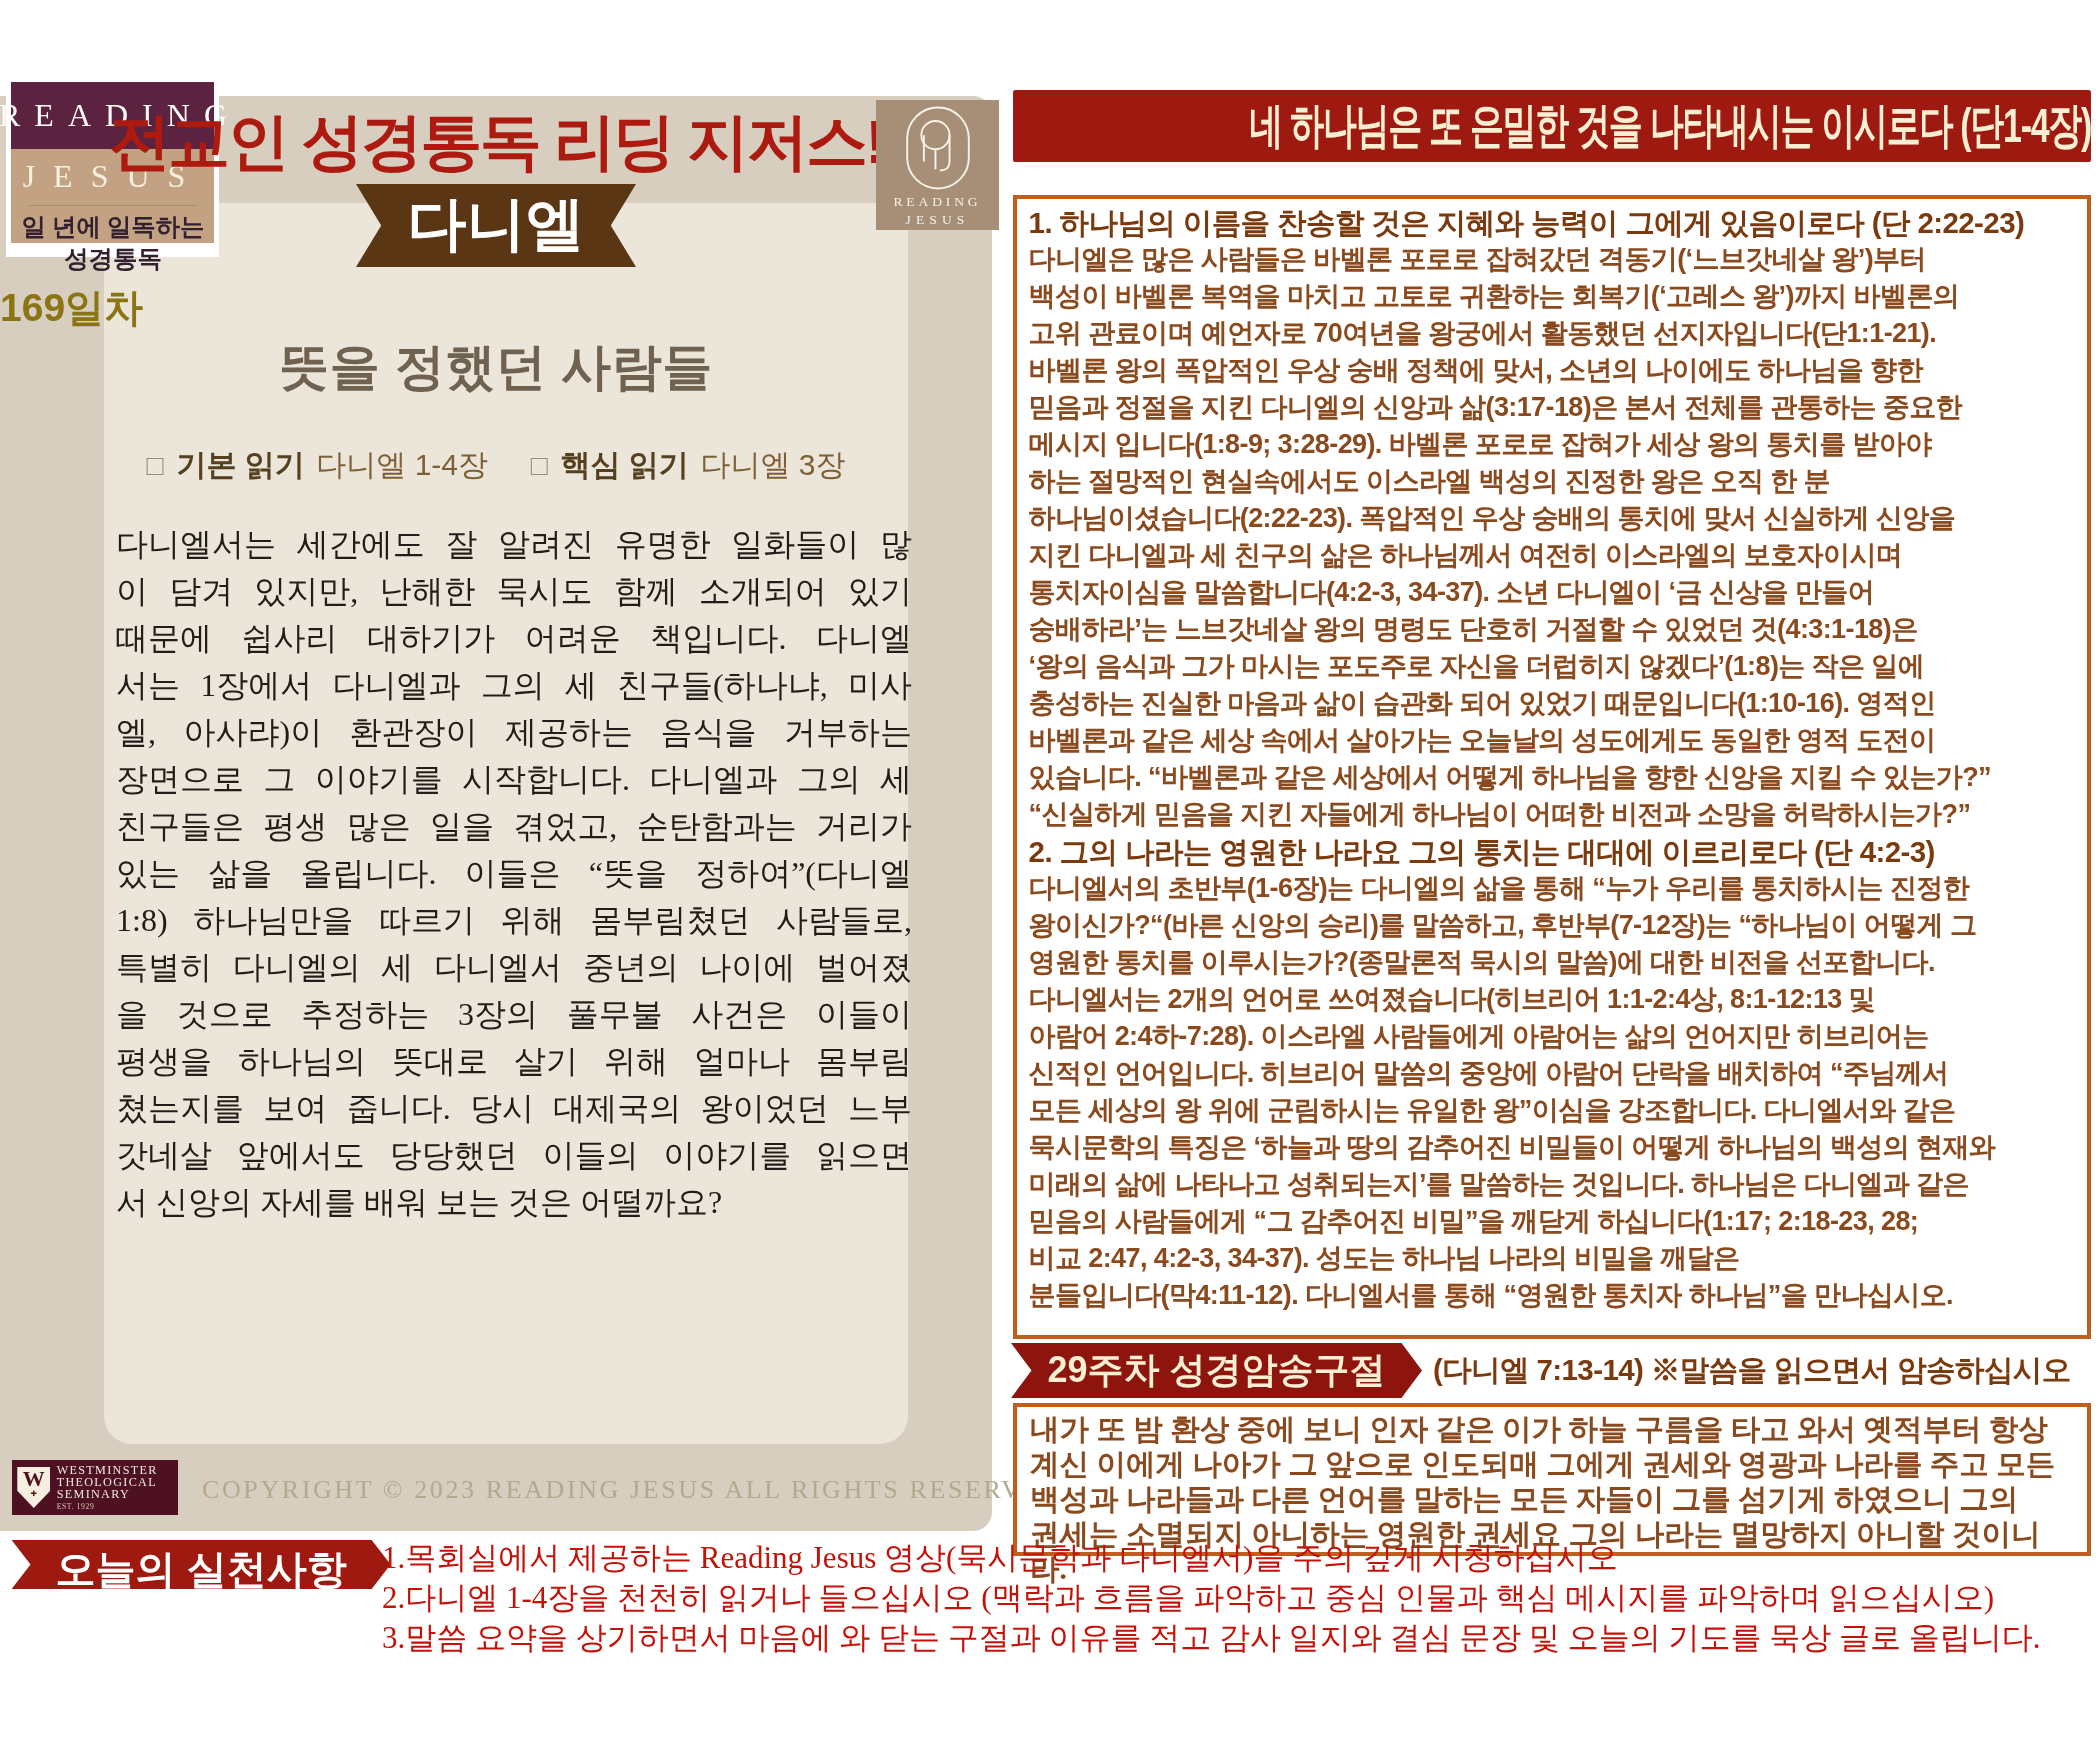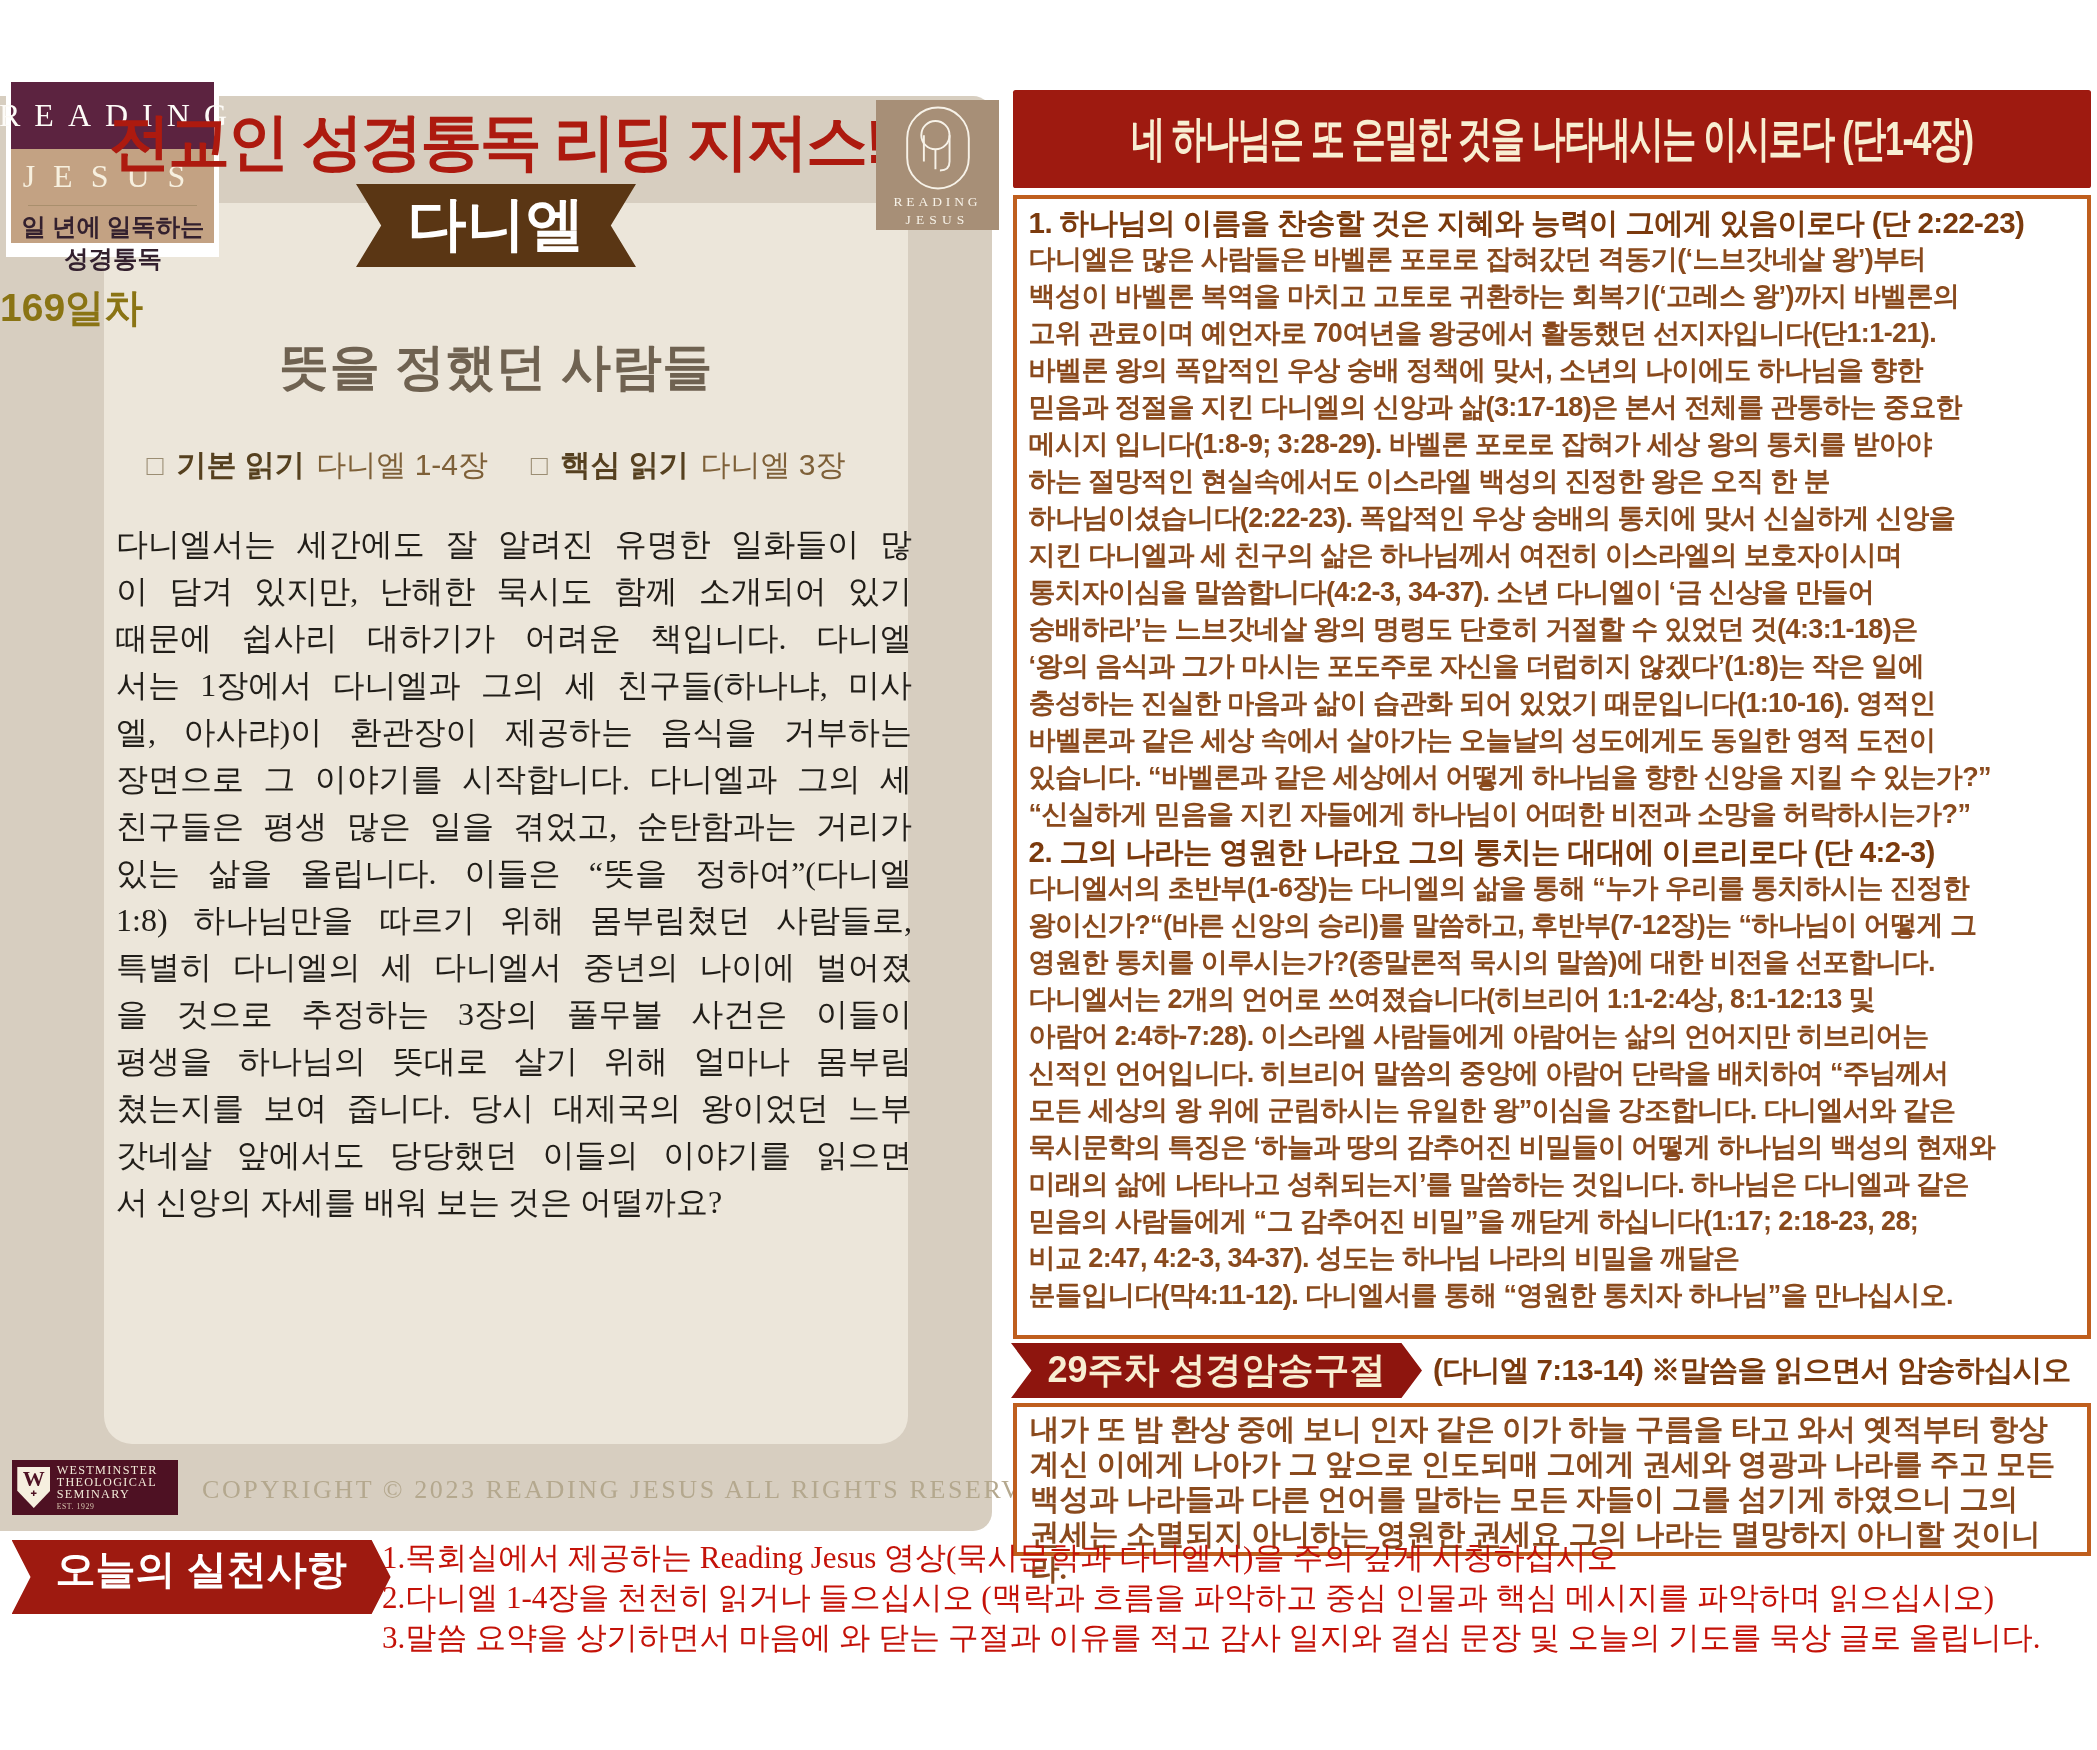--- a/index.html
+++ b/index.html
@@ -69,43 +69,43 @@
 
   
   .rj-badge{position:absolute;left:876px;top:100px;width:123px;height:130px;background:#a78f77;}
   .rj-badge svg{position:absolute;left:50%;top:5.1px;transform:translateX(-50%);}
   .rj-badge .r1{position:absolute;left:0;top:94px;width:100%;text-align:center;color:#f7f2e8;
       font-size:13.5px;letter-spacing:3.9px;margin-right:-3.9px;font-family:"Liberation Serif",serif;}
   .rj-badge .r2{position:absolute;left:0;top:112px;width:100%;text-align:center;color:#f7f2e8;
       font-size:13.5px;letter-spacing:5.1px;margin-right:-5.1px;font-family:"Liberation Serif",serif;}
 
   
-  .right-header{position:absolute;left:1013px;top:90px;width:1078px;height:98px;background:#9e1a10;
-      border-radius:2.6px;display:flex;align-items:center;justify-content:center;}
+  .right-header{position:absolute;left:1013px;top:90px;width:1078px;height:72px;background:#9e1a10;
+      border-radius:2.6px;display:flex;align-items:center;justify-content:flex-end;}
   .right-header span{display:inline-block;white-space:nowrap;transform:scaleY(1.42);
       font-size:34px;font-weight:800;letter-spacing:-1.3px;color:#f8eed2;}
 
   .right-box{position:absolute;left:1013px;top:195px;width:1078px;height:1144px;box-sizing:border-box;
       background:#ffffff;border:4.5px solid #bf5e1d;padding:5.1px 11.6px;}
   .right-box h3{margin:0;font-size:29.5px;line-height:37px;font-weight:800;color:#7b3a0d;letter-spacing:-0.6px;}
   .right-box p{margin:0;font-size:27px;line-height:37px;font-weight:600;color:#8a4a1d;
       letter-spacing:-0.6px;white-space:pre-line;}
 
   .mem-ribbon{position:absolute;left:1011px;top:1343px;width:411px;height:55px;background:#8e150e;
       clip-path:polygon(0 0,95% 0,100% 50%,95% 100%,0 100%,5% 50%);
       color:#f8eed2;font-size:36px;font-weight:800;text-align:center;line-height:54px;}
   .mem-ref{position:absolute;left:1433px;top:1351px;width:661px;
       font-size:29.5px;font-weight:800;color:#7b3a0d;letter-spacing:-0.6px;white-space:nowrap;}
   .verse-box{position:absolute;left:1013px;top:1403px;width:1078px;height:153px;box-sizing:border-box;
       background:#ffffff;border:4.5px solid #bf5e1d;padding:5.1px 13px;}
   .verse-box p{margin:0;font-family:"Liberation Serif",serif;font-weight:700;font-size:29.5px;
       line-height:35px;color:#8a4a1d;white-space:pre-line;}
 
   
-  .practice-ribbon{position:absolute;left:11.6px;top:1540px;width:379px;height:74px;background:#9e1a10;
+  .practice-ribbon{position:absolute;left:11.6px;top:1540px;width:379px;height:49px;background:#9e1a10;
       clip-path:polygon(0 0,95% 0,100% 50%,95% 100%,0 100%,5% 50%);
       color:#ffffff;font-size:40px;font-weight:800;text-align:center;line-height:59px;}
   .practice-items{position:absolute;left:382px;top:1538px;width:1711px;
       font-family:"Liberation Serif",serif;font-size:31px;line-height:40px;color:#c41208;}
 </style>
 </head>
 <body>
 
 <div id="canvas">
 

